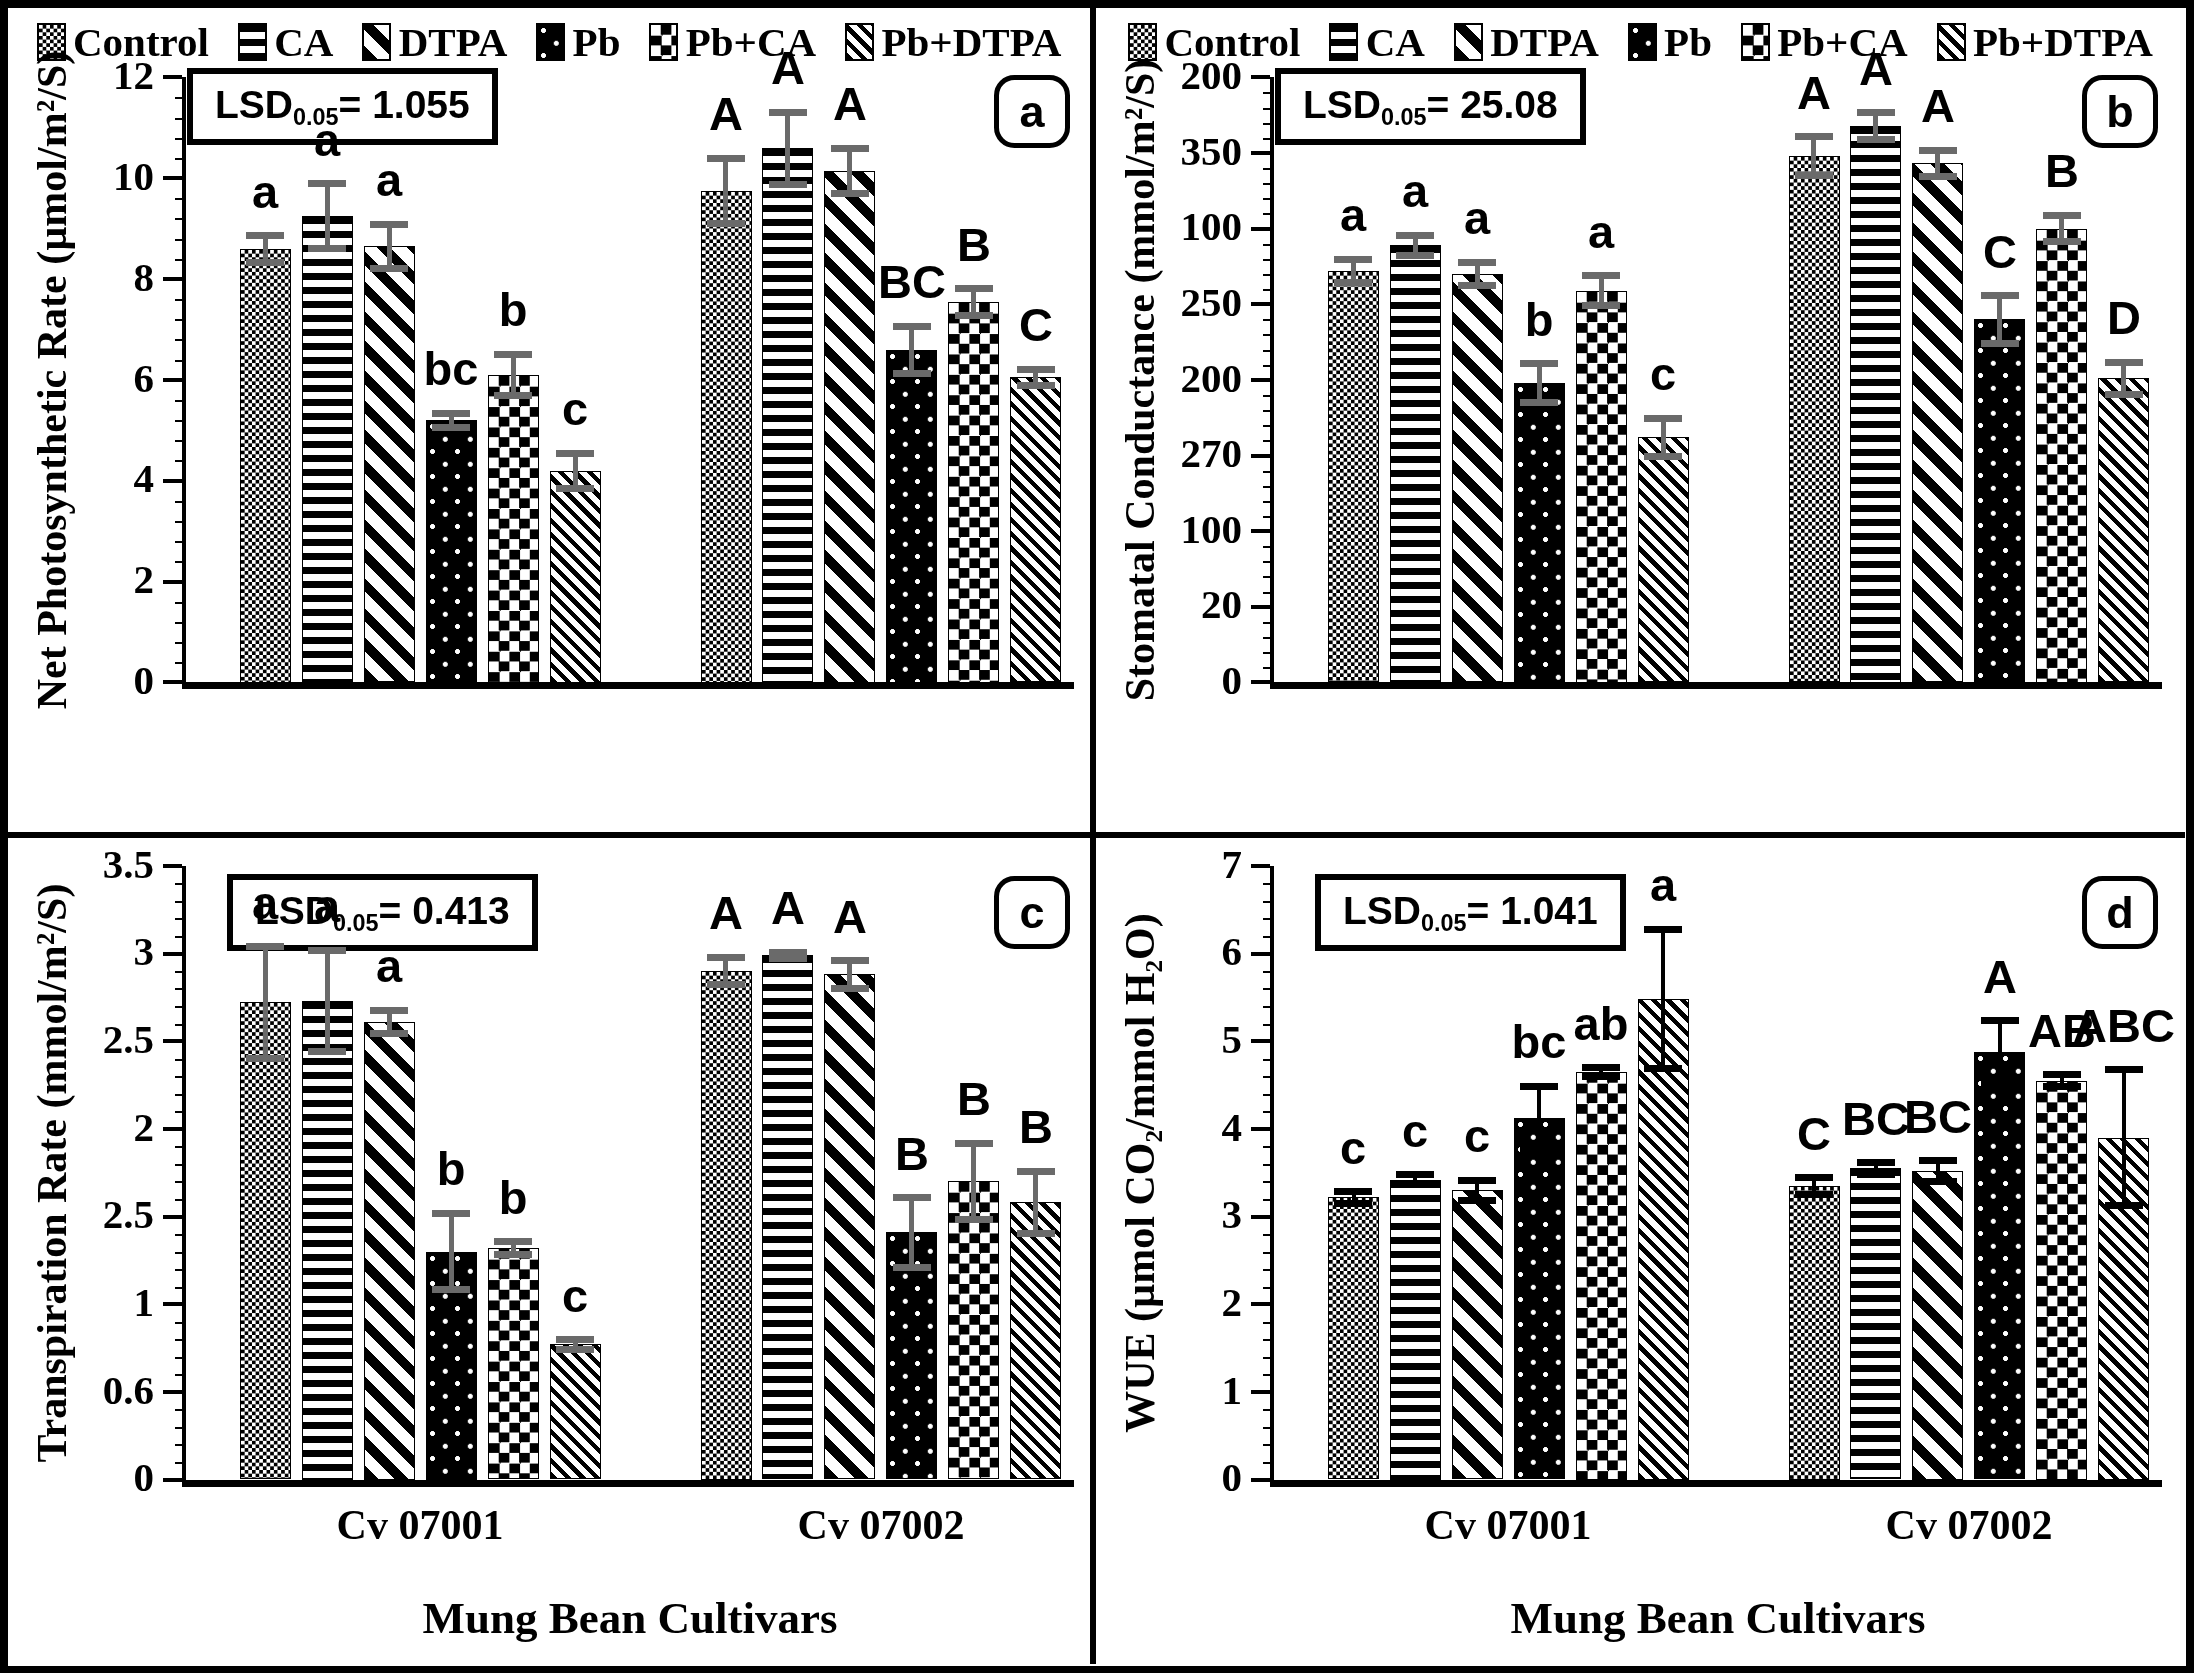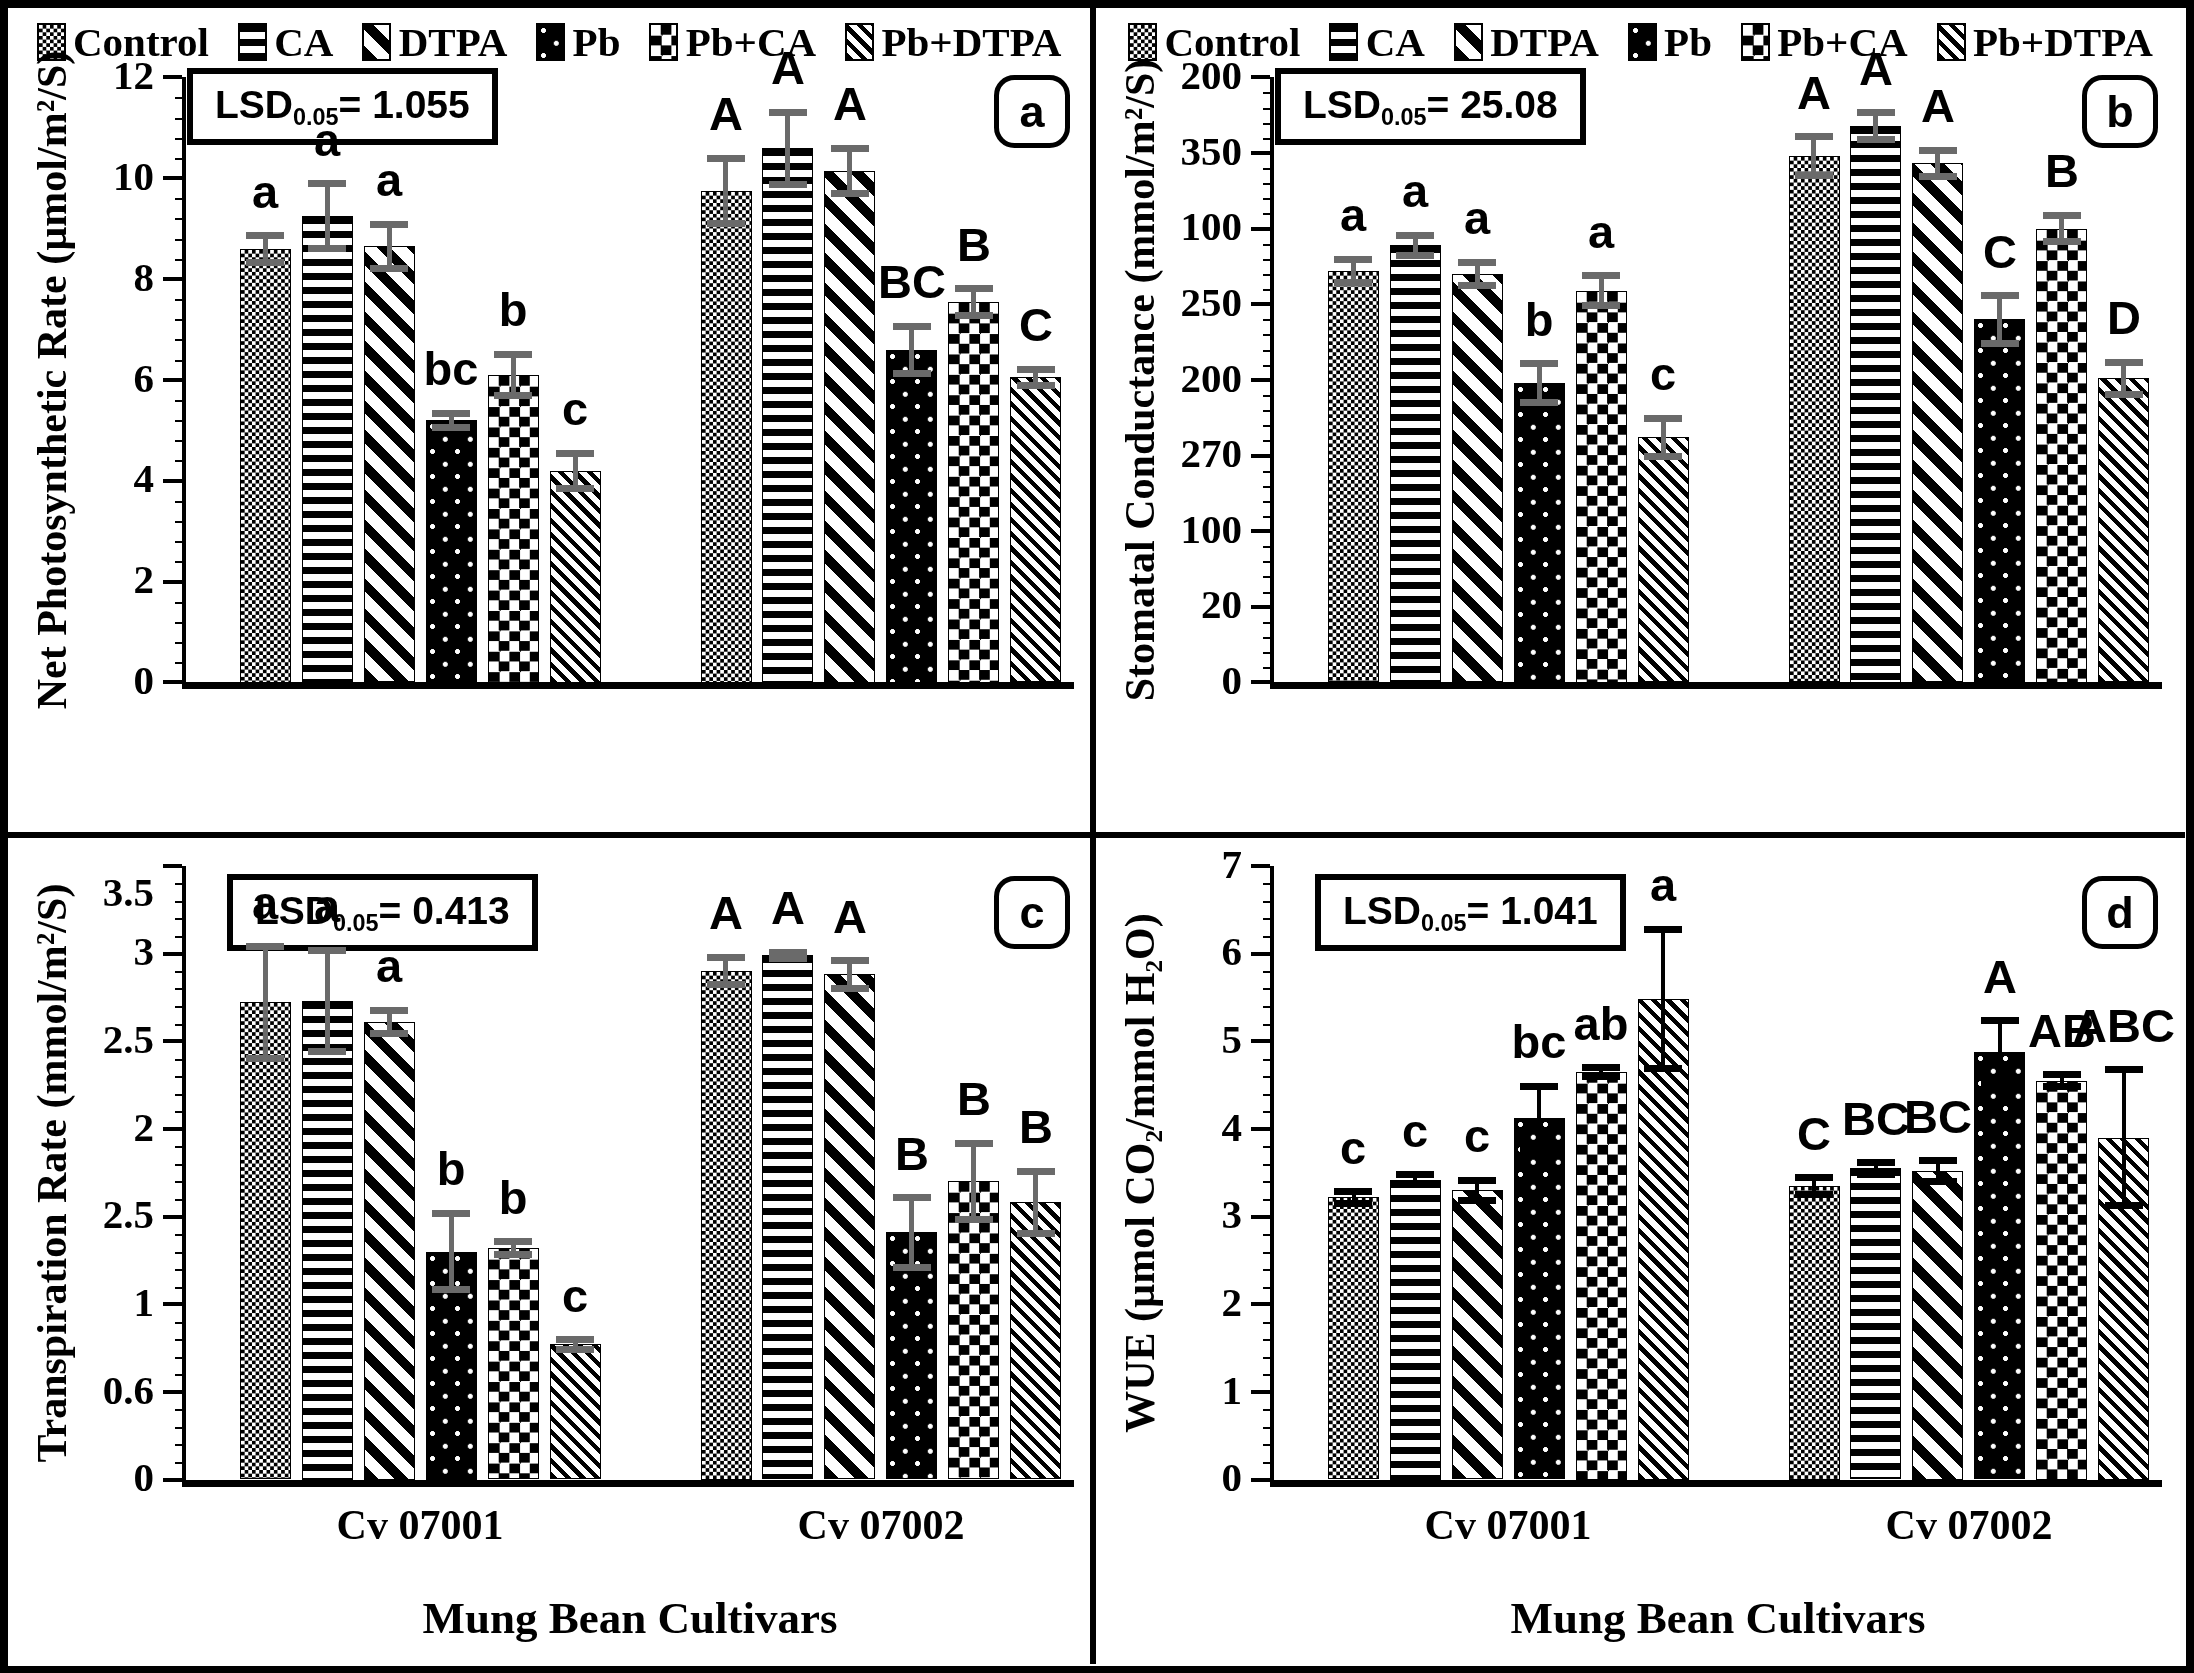--- a/index.html
+++ b/index.html
@@ -377,21 +377,21 @@
         <div class="mtick" style="left: 167px; top: 168px; width: 7.3px; height: 2.2px;"></div>
         <div class="mtick" style="left: 167px; top: 150px; width: 7.3px; height: 2.2px;"></div>
         <div class="mtick" style="left: 167px; top: 133px; width: 7.3px; height: 2.2px;"></div>
         <div class="tick" style="left: 155px; top: 114px; width: 19px; height: 3.6px;"></div>
         <div class="ticklabel" style="left: 24px; top: 89px; width: 122px;">3</div>
         <div class="mtick" style="left: 167px; top: 98px; width: 7.3px; height: 2.2px;"></div>
         <div class="mtick" style="left: 167px; top: 80px; width: 7.3px; height: 2.2px;"></div>
         <div class="mtick" style="left: 167px; top: 63px; width: 7.3px; height: 2.2px;"></div>
         <div class="mtick" style="left: 167px; top: 45px; width: 7.3px; height: 2.2px;"></div>
         <div class="tick" style="left: 155px; top: 26px; width: 19px; height: 3.6px;"></div>
-        <div class="ticklabel" style="left: 24px; top: 1.5px; width: 122px; margin-top: 28px;">3.5</div>
+        <div class="ticklabel" style="left: 24px; top: 1.5px; width: 122px;">3.5</div>
         <div class="bar pat-control" style="left: 232px; top: 164px; width: 51px; height: 477px;"></div>
         <div class="err-line" style="left: 255px; top: 108px; width: 5.1px; height: 112px; background: rgb(106, 106, 106);"></div>
         <div class="err-cap" style="left: 238px; top: 105px; width: 38px; background: rgb(106, 106, 106);"></div>
         <div class="err-cap" style="left: 238px; top: 217px; width: 38px; background: rgb(106, 106, 106);"></div>
         <div class="sig" style="left: 177px; top: 37px;">a</div>
         <div class="bar pat-control" style="left: 693px; top: 133px; width: 51px; height: 509px;"></div>
         <div class="err-line" style="left: 715px; top: 119px; width: 5.1px; height: 28px; background: rgb(106, 106, 106);"></div>
         <div class="err-cap" style="left: 699px; top: 116px; width: 38px; background: rgb(106, 106, 106);"></div>
         <div class="err-cap" style="left: 699px; top: 143px; width: 38px; background: rgb(106, 106, 106);"></div>
         <div class="sig" style="left: 638px; top: 47px;">A</div>

